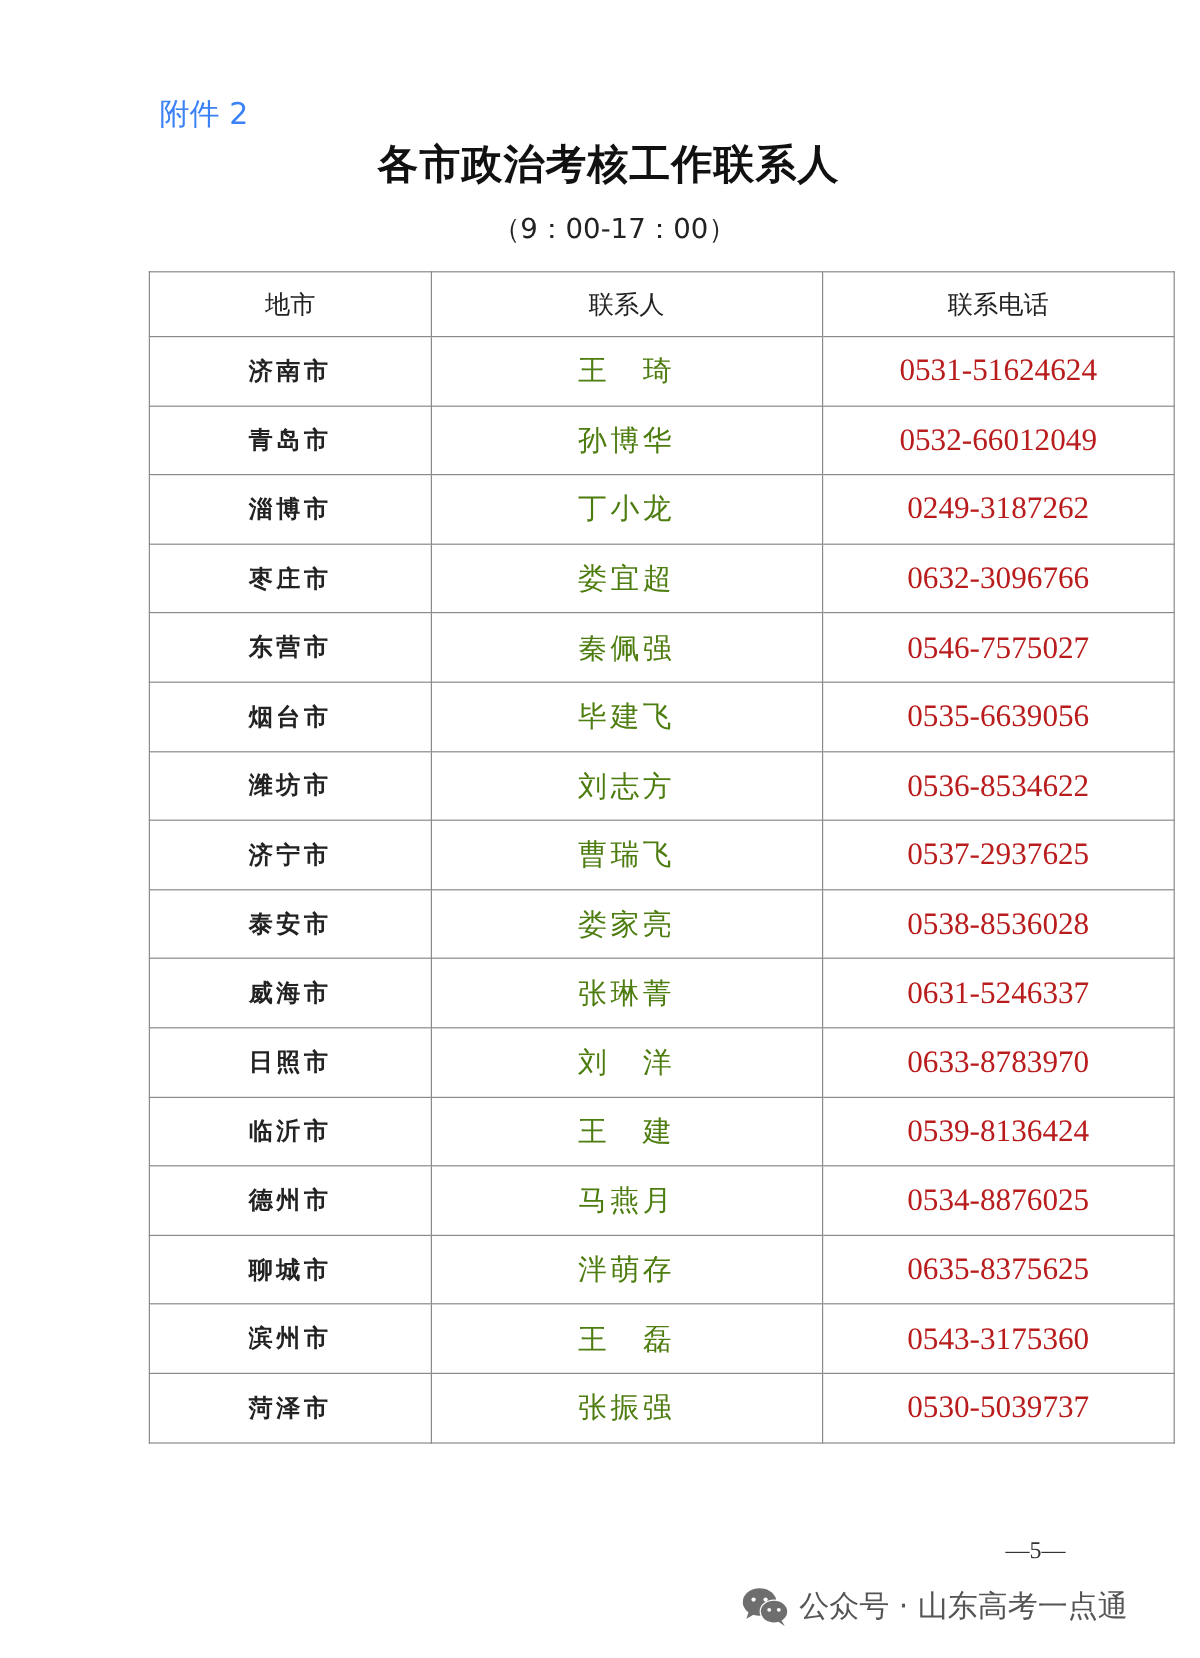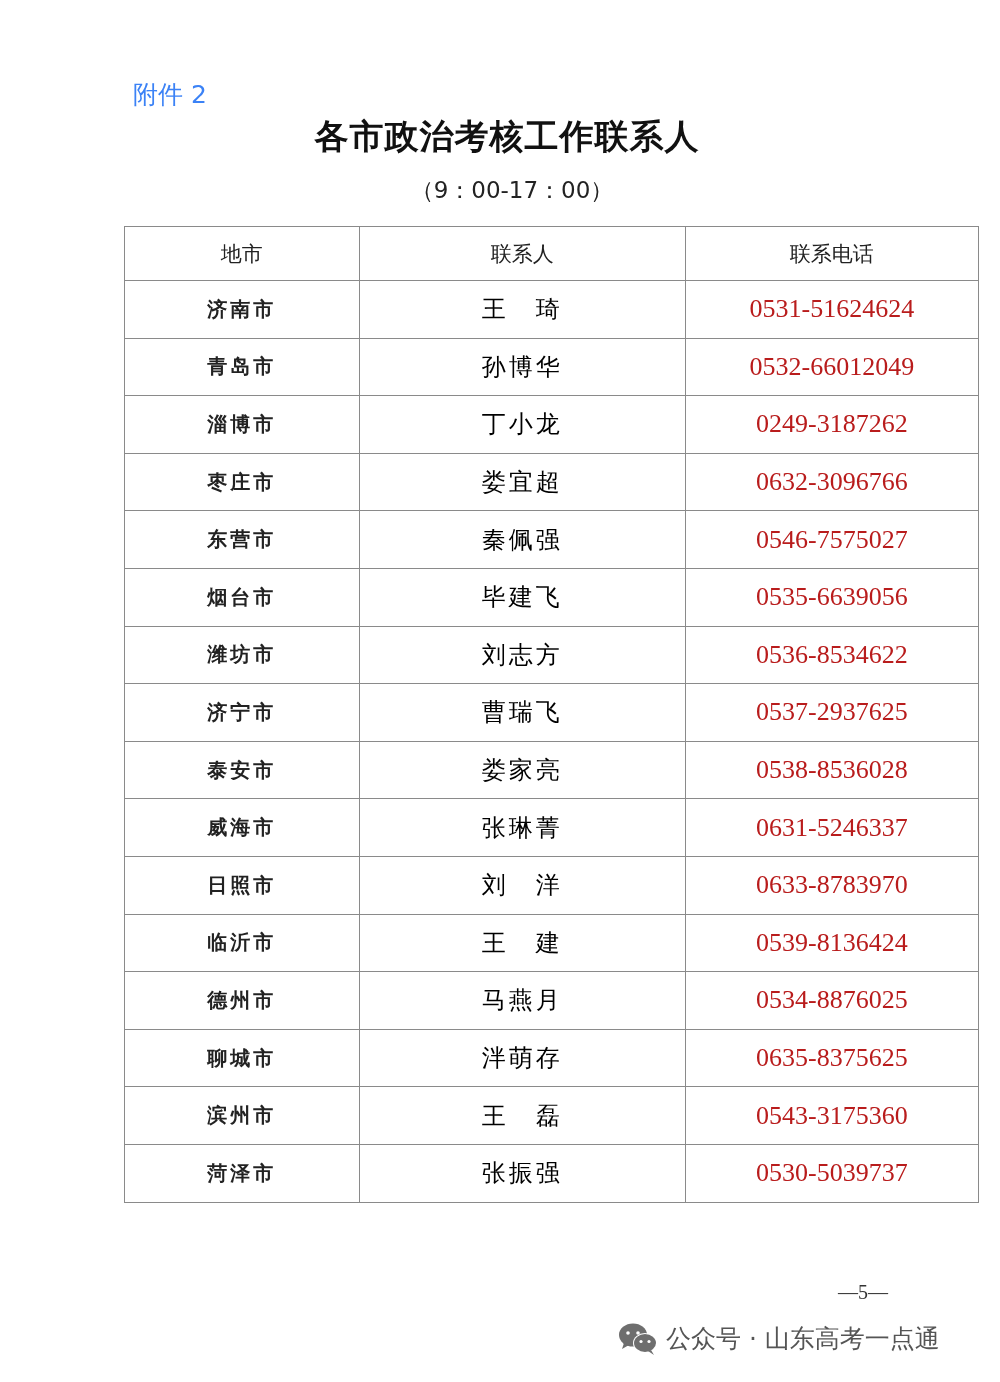--- a/index.html
+++ b/index.html
@@ -31,21 +31,21 @@
   }
   table.contacts td { height: 56.6px; }
   .col-city { width: 199px; }
   .col-person { width: 277px; }
   .col-phone { width: 249px; }
   .cell-city {
     font-family: "DejaVu Serif", serif; font-weight: bold; font-size: 20px; color: #222;
     letter-spacing: 3px;
   }
   .cell-person {
-    font-family: "DejaVu Serif", serif; font-size: 24px; color: #000000; letter-spacing: 3px;
+    font-family: "DejaVu Serif", serif; font-size: 24px; color: #4d7c0f; letter-spacing: 3px;
     white-space: pre;
   }
   .cell-phone {
     font-family: "Liberation Serif", serif; font-size: 26px; color: #b91c1c;
   }
   .page-number {
     position: absolute; left: 838px; top: 1281px;
     font-family: "Liberation Serif", serif; font-size: 20px; color: #333;
   }
   .watermark {

